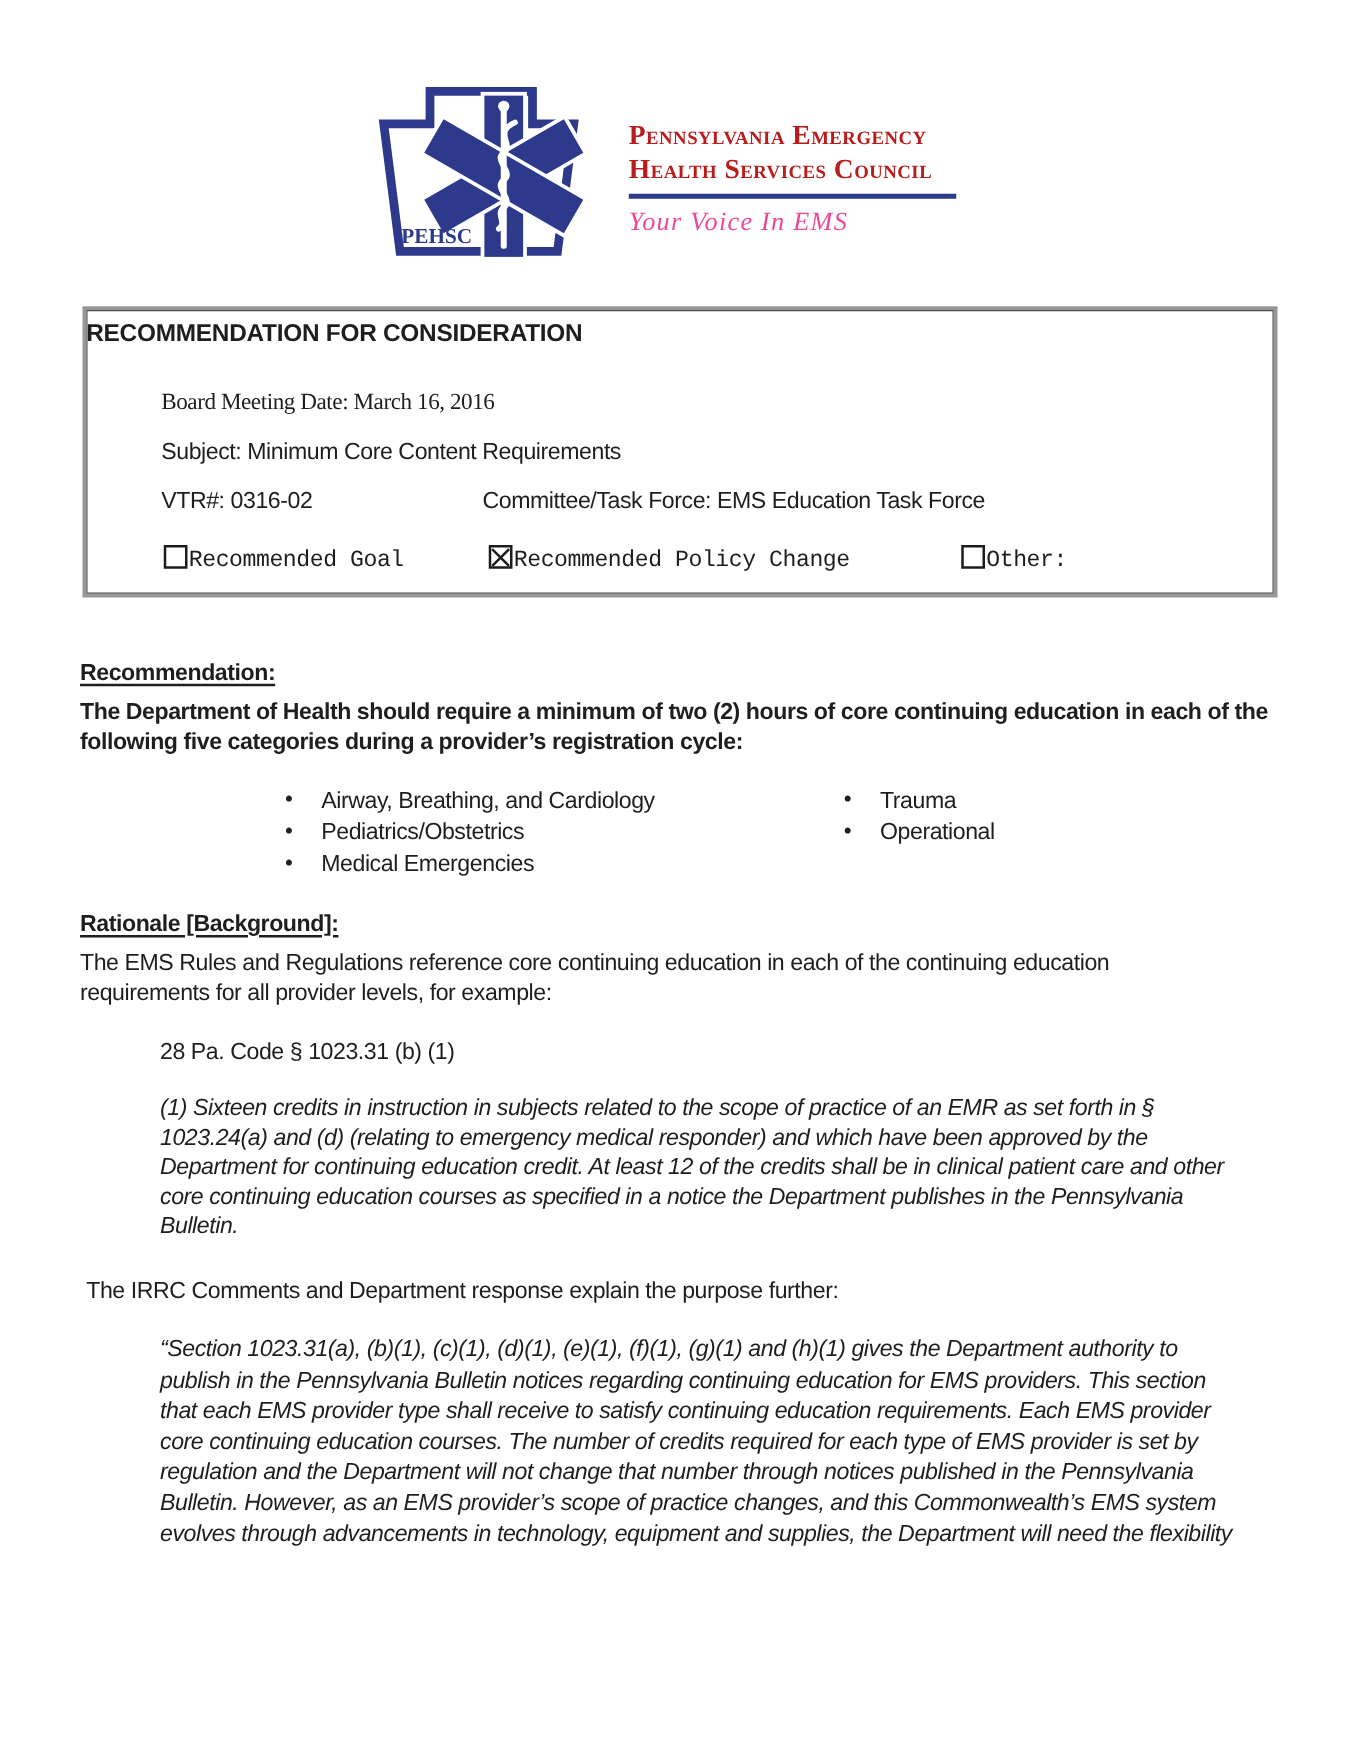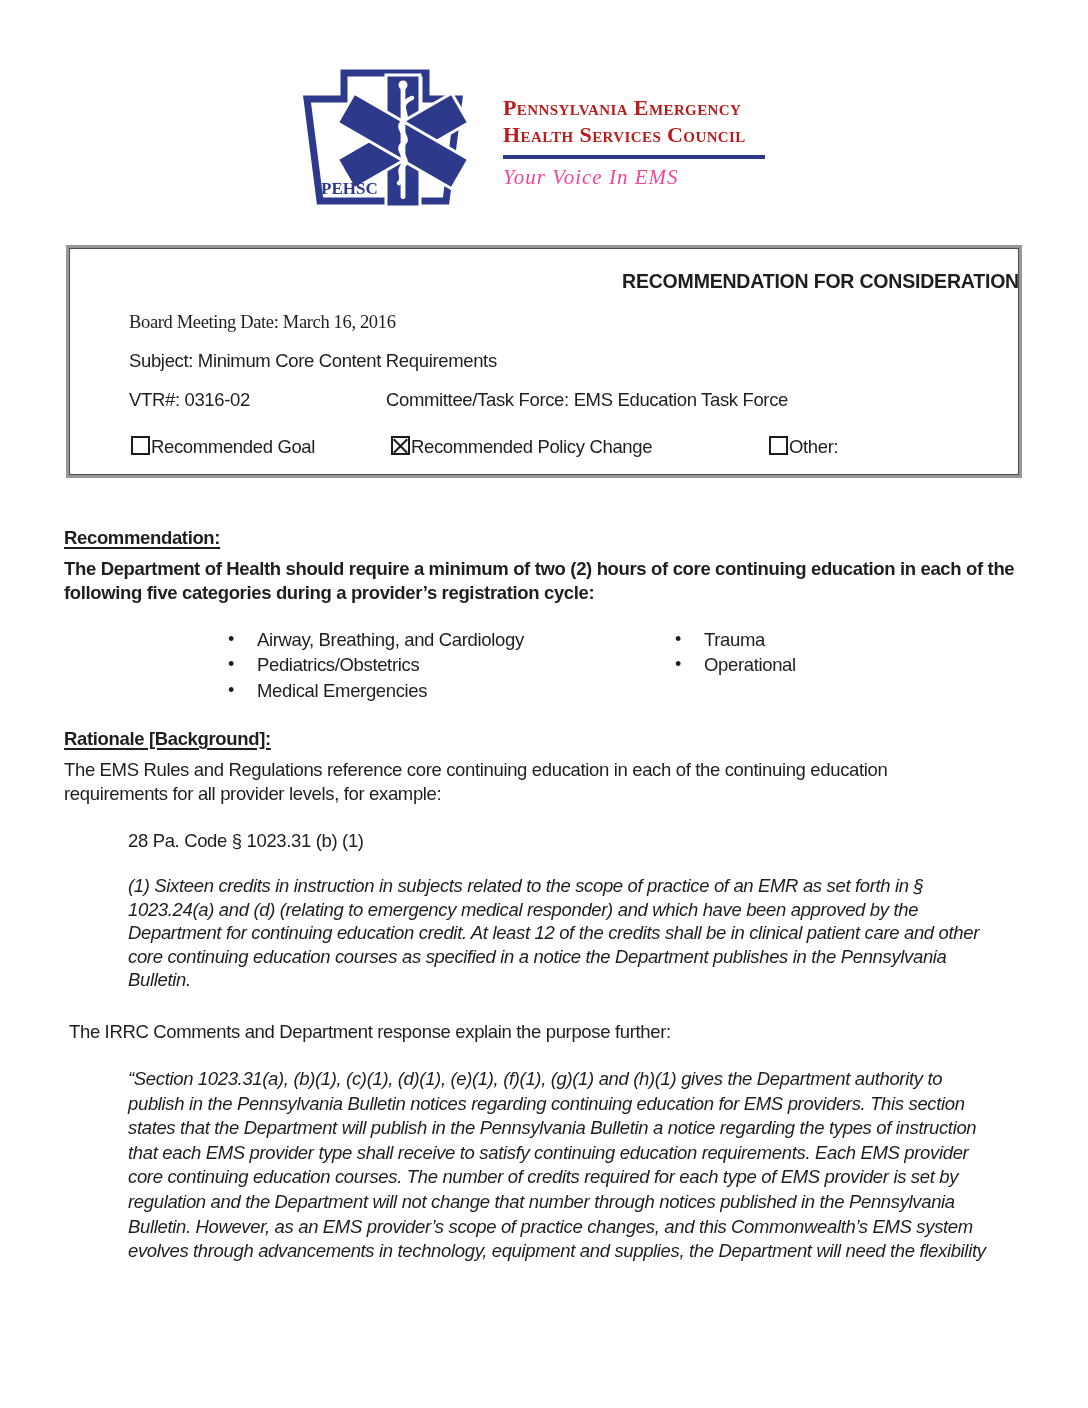--- a/index.html
+++ b/index.html
@@ -12,31 +12,31 @@
   .wordmark{position:absolute;left:205px;top:30px;width:280px;}
   .org-line{font-family:"Liberation Serif", serif;font-variant:small-caps;font-weight:700;
             font-size:22px;line-height:27px;color:#b91c1c;letter-spacing:0.4px;white-space:nowrap;}
   .wm-rule{width:262px;height:4px;background:#2d3a8c;margin-top:7px;}
   .tagline{font-family:"Liberation Serif", serif;font-style:italic;font-size:21px;color:#ec4899;
            margin-top:6px;letter-spacing:1px;white-space:nowrap;}
 
   
   .rfc-box{position:absolute;left:66px;top:245px;width:956px;height:233px;box-sizing:border-box;
            border:3px solid #979797;box-shadow:inset 0 0 0 1px #4c4c4c;background:#ffffff;}
-  .rfc-title{position:absolute;left:0;top:22px;width:100%;text-align:right;font-weight:700;
+  .rfc-title{position:absolute;left:0;top:8px;width:100%;text-align:left;font-weight:700;
              font-size:19.5px;letter-spacing:-0.2px;}
   .rfc-row{position:absolute;white-space:nowrap;}
   .doc-text{font-size:18.5px;letter-spacing:-0.35px;}
   .cb{width:15px;height:15px;border:2px solid #1c1c1c;display:inline-block;vertical-align:-2px;
       margin-right:1px;position:relative;background:#fff;}
   .cb[data-checked="true"]::before,.cb[data-checked="true"]::after{
       content:"";position:absolute;left:-2px;top:6.6px;width:19px;height:1.8px;background:#1c1c1c;}
   .cb[data-checked="true"]::before{transform:rotate(45deg);}
   .cb[data-checked="true"]::after{transform:rotate(-45deg);}
-  .cb-item{position:absolute;top:0;white-space:nowrap;}
+  .cb-item{position:absolute;top:0;white-space:nowrap;font-family:Liberation Mono, monospace;}
 
   
   .sec-head{position:absolute;font-weight:700;font-size:18.5px;letter-spacing:-0.35px;
             text-decoration:underline;text-decoration-thickness:2px;text-underline-offset:3px;white-space:nowrap;text-align:right;}
   .lines{position:absolute;}
   .lines>div{white-space:nowrap;}
   .para>div{line-height:24px;}
   .quote{font-style:italic;}
   .quote1>div{line-height:23.5px;}
   .quote2>div{line-height:24.6px;}
@@ -127,21 +127,20 @@
       <div>(1) Sixteen credits in instruction in subjects related to the scope of practice of an EMR as set forth in §</div>
       <div>1023.24(a) and (d) (relating to emergency medical responder) and which have been approved by the</div>
       <div>Department for continuing education credit. At least 12 of the credits shall be in clinical patient care and other</div>
       <div>core continuing education courses as specified in a notice the Department publishes in the Pennsylvania</div>
       <div>Bulletin.</div>
     </div>
   <div class="single doc-text" style="left:69px;top:1021px;">The IRRC Comments and Department response explain the purpose further:</div>
   <div class="lines quote quote2 doc-text" style="left:128px;top:1067px;">
       <div>“Section 1023.31(a), (b)(1), (c)(1), (d)(1), (e)(1), (f)(1), (g)(1) and (h)(1) gives the Department authority to</div>
       <div>publish in the Pennsylvania Bulletin notices regarding continuing education for EMS providers. This section</div>
-      <div>states that the Department will publish in the Pennsylvania Bulletin a notice regarding the types of instruction</div>
       <div>that each EMS provider type shall receive to satisfy continuing education requirements. Each EMS provider</div>
       <div>core continuing education courses. The number of credits required for each type of EMS provider is set by</div>
       <div>regulation and the Department will not change that number through notices published in the Pennsylvania</div>
       <div>Bulletin. However, as an EMS provider’s scope of practice changes, and this Commonwealth’s EMS system</div>
       <div>evolves through advancements in technology, equipment and supplies, the Department will need the flexibility</div>
     </div>
 
 </div>
 
 </body></html>

